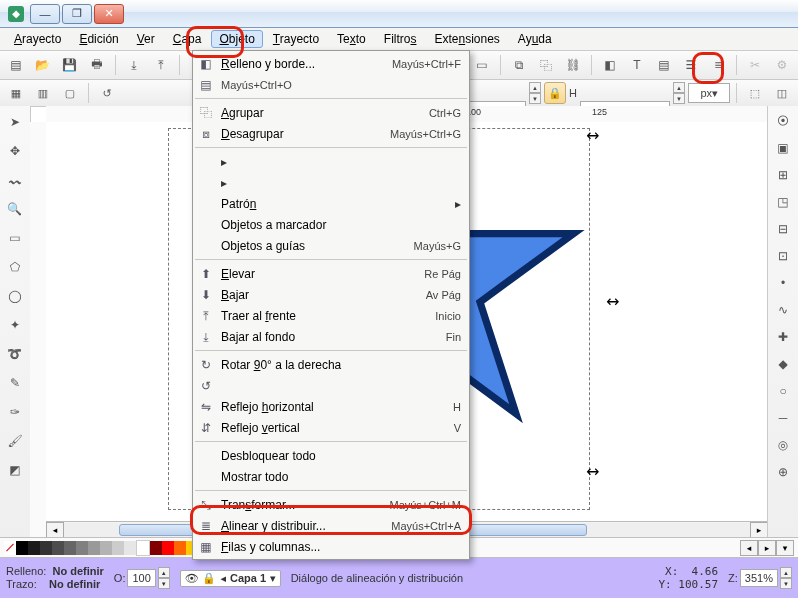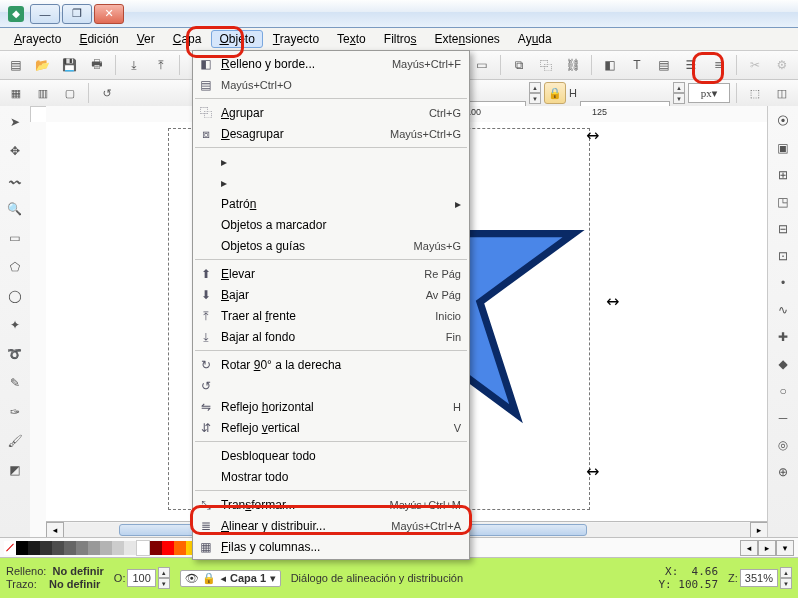--- a/index.html
+++ b/index.html
@@ -72,21 +72,21 @@
     height: 26px;
     background: linear-gradient(#fbfbfb,#ececec);
     border-bottom: 1px solid #c9c9c9;
     display:flex; align-items:center; padding:0 4px; gap:3px;
     font-size:11px; color:#444;
   }
   .nbox { width:56px; height:18px; background:#fff; border:1px solid #aaa; font-size:11px; padding:0 16px; display:flex;align-items:center;margin-top:35px;}
   .spin { width:12px;display:flex;flex-direction:column;}
   .spin div{height:9px;border:1px solid #aaa;background:#f4f4f4;font-size:6px;display:flex;align-items:center;justify-content:center;}
   .lock { width:20px;height:20px;border:1px solid #c7a96b;background:linear-gradient(#fdecc6,#f5d991);border-radius:3px;display:flex;align-items:center;justify-content:center;}
-  .sel { width:40px;height:18px;border:1px solid #aaa;background:#fff;display:flex;align-items:center;justify-content:center;font-size:11px;font-family:Liberation Serif, serif;}
+  .sel { width:40px;height:18px;border:1px solid #aaa;background:#fff;display:flex;align-items:center;justify-content:center;font-size:11px;}
 
   
   .hl {
     position:absolute; border:3px solid #e02210; border-radius:10px;
     pointer-events:none; z-index: 500;
   }
 
   
   .workarea { position:absolute; top:106px; bottom:60px; left:0; right:0; display:flex; }
   .tools-left {
@@ -163,21 +163,21 @@
 
   
   .palette {
     height:20px; display:flex; align-items:center; padding:0 4px; gap:0;
     border-top:1px solid #c0c0c0; background:#fafafa;
   }
   .swatch { width:12px;height:14px; }
   .swatch.none{background:#fff;position:relative;}
   .swatch.none::after{content:"";position:absolute;left:1px;right:1px;top:6px;height:1px;background:#d00;transform:rotate(-45deg);}
   .statusbar {
-    height: 40px; background:#bef264;
+    height: 40px; background:#c4b5fd;
     border-top:1px solid #c0c0c0;
     display:flex; align-items:center; padding:0 6px; gap:10px;
     font-size:11px; color:#333;
   }
   .statusbar .col { display:flex; flex-direction:column; line-height:13px;}
   .statusbar .box { border:1px solid #aaa; background:#fff; height:16px; padding:0 4px; display:flex;align-items:center;}
   .layer-box{display:flex;align-items:center;gap:4px;border:1px solid #aaa;background:#fff;padding:1px 4px;border-radius:2px;}
   .statusbar .msg{flex:1;}
   .xy{display:flex;flex-direction:column;font-family:Consolas,monospace;font-size:11px;line-height:13px;text-align:right;}
   u.ak { text-decoration: underline; }

